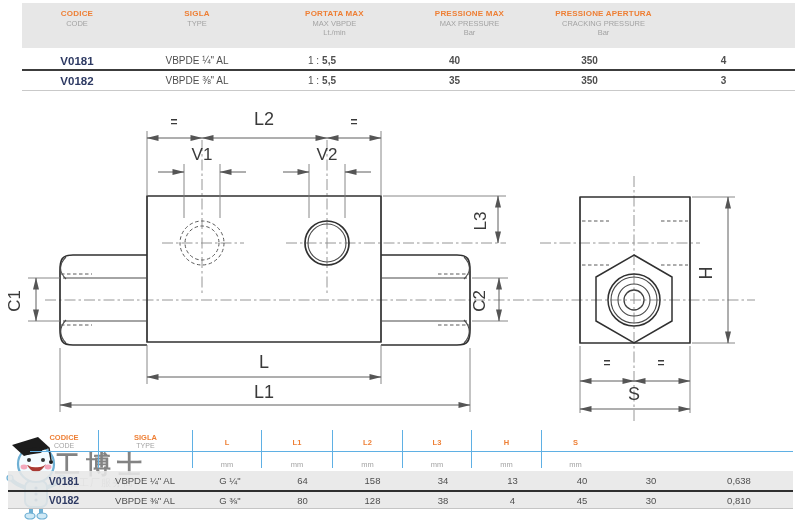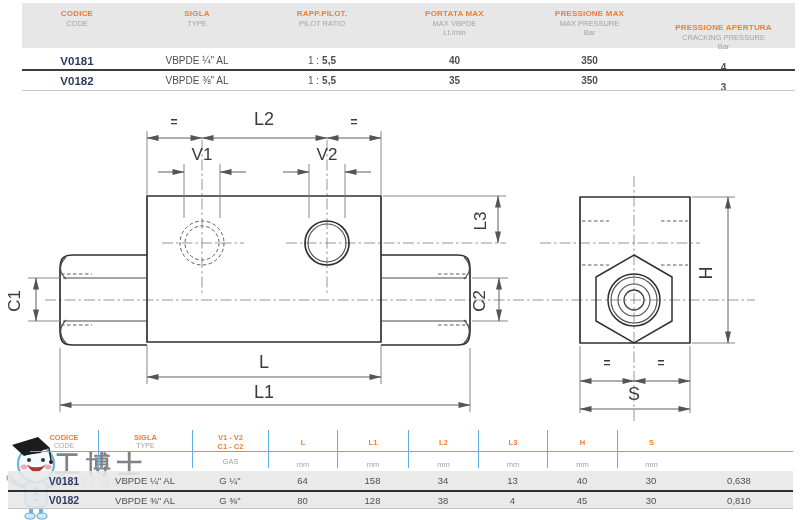--- a/index.html
+++ b/index.html
@@ -9,21 +9,21 @@
   
   #toptable{position:absolute;left:22px;top:3px;width:773px;z-index:2;}
   .thead{position:absolute;left:0;top:0;width:773px;height:45px;background:#e7e7e7;display:flex;}
   .thcell{box-sizing:border-box;text-align:center;padding-top:6px;line-height:1.25;}
   .th1{color:#ee7f35;font-size:8px;font-weight:bold;letter-spacing:.2px;}
   .th2,.th3{color:#a3a3a3;font-size:7.5px;}
   .trow{position:absolute;left:0;width:773px;height:17px;display:flex;align-items:center;}
   .tcell{box-sizing:border-box;text-align:center;font-size:10px;color:#4f4f4f;font-weight:600;}
   .tcode{color:#2e3a63;font-weight:bold;font-size:11.5px;}
   .ttype{font-weight:normal;}
-  .tw1{width:110px;} .tw2{width:130px;} .tw3{width:120px;} .tw4{width:145px;} .tw5{width:125px;} .tw6{width:143px;margin-top:14px;}
+  .tw1{width:110px;} .tw2{width:130px;} .tw3{width:120px;} .tw4{width:145px;} .tw5{width:125px;} .tw6{width:143px;}
   .darkline{position:absolute;left:0;width:773px;height:2px;background:#3c3c3c;}
   .liteline{position:absolute;left:0;width:773px;height:1px;background:#c9c9c9;}
   .rpre{font-weight:normal;margin-right:3px;}
 
   
   #bottable{position:absolute;left:30px;top:430px;width:763px;z-index:2;}
   .bhead{position:absolute;left:0;top:0;width:763px;height:38px;display:flex;}
   .bhcell{box-sizing:border-box;text-align:center;line-height:1.2;padding-top:3px;}
   .bhcell.bl{border-left:1px solid #5fb0e4;}
   .bh1{color:#ee7f35;font-size:7.5px;font-weight:bold;}
@@ -234,24 +234,20 @@
   <div id="toptable">
     <div class="thead">
       <div class="thcell tw1">
         <div class="th1">CODICE</div>
         <div class="th2">CODE</div>
       </div>
       <div class="thcell tw2">
         <div class="th1">SIGLA</div>
         <div class="th2">TYPE</div>
       </div>
-      <div class="thcell tw3">
-        <div class="th1">RAPP.PILOT.</div>
-        <div class="th2">PILOT RATIO</div>
-      </div>
       <div class="thcell tw4">
         <div class="th1">PORTATA MAX</div>
         <div class="th2">MAX VBPDE</div>
         <div class="th3">Lt./min</div>
       </div>
       <div class="thcell tw5">
         <div class="th1">PRESSIONE MAX</div>
         <div class="th2">MAX PRESSURE</div>
         <div class="th3">Bar</div>
       </div>
@@ -286,25 +282,20 @@
     <div class="bhead">
       <div class="bhcell bw1">
         <div class="bh1">CODICE</div>
         <div class="bh2">CODE</div>
         <div class="bunit"></div>
       </div>
       <div class="bhcell bw2 bl">
         <div class="bh1">SIGLA</div>
         <div class="bh2">TYPE</div>
         <div class="bunit"></div>
-      </div>
-      <div class="bhcell bw3 bl">
-        <div class="bh1">V1 - V2</div>
-        <div class="bh2 or2">C1 - C2</div>
-        <div class="bunit">GAS</div>
       </div>
       <div class="bhcell bw4 bl">
         <div class="bh1 single">L</div>
         <div class="bunit" style="margin-top:13px;">mm</div>
       </div>
       <div class="bhcell bw5 bl">
         <div class="bh1 single">L1</div>
         <div class="bunit" style="margin-top:13px;">mm</div>
       </div>
       <div class="bhcell bw6 bl">

